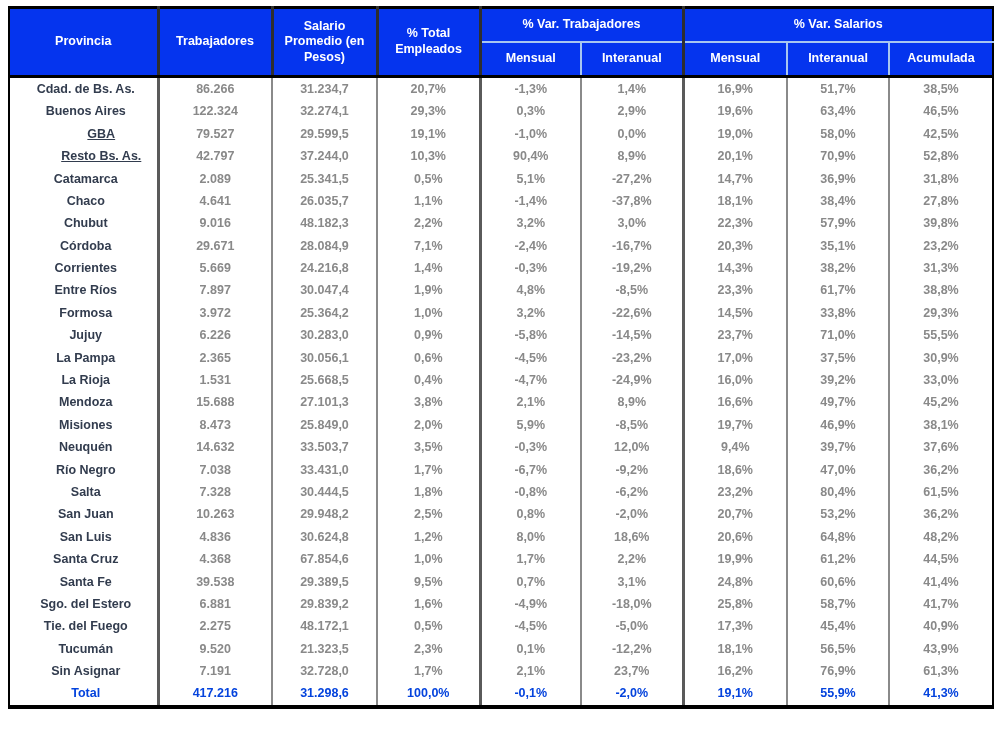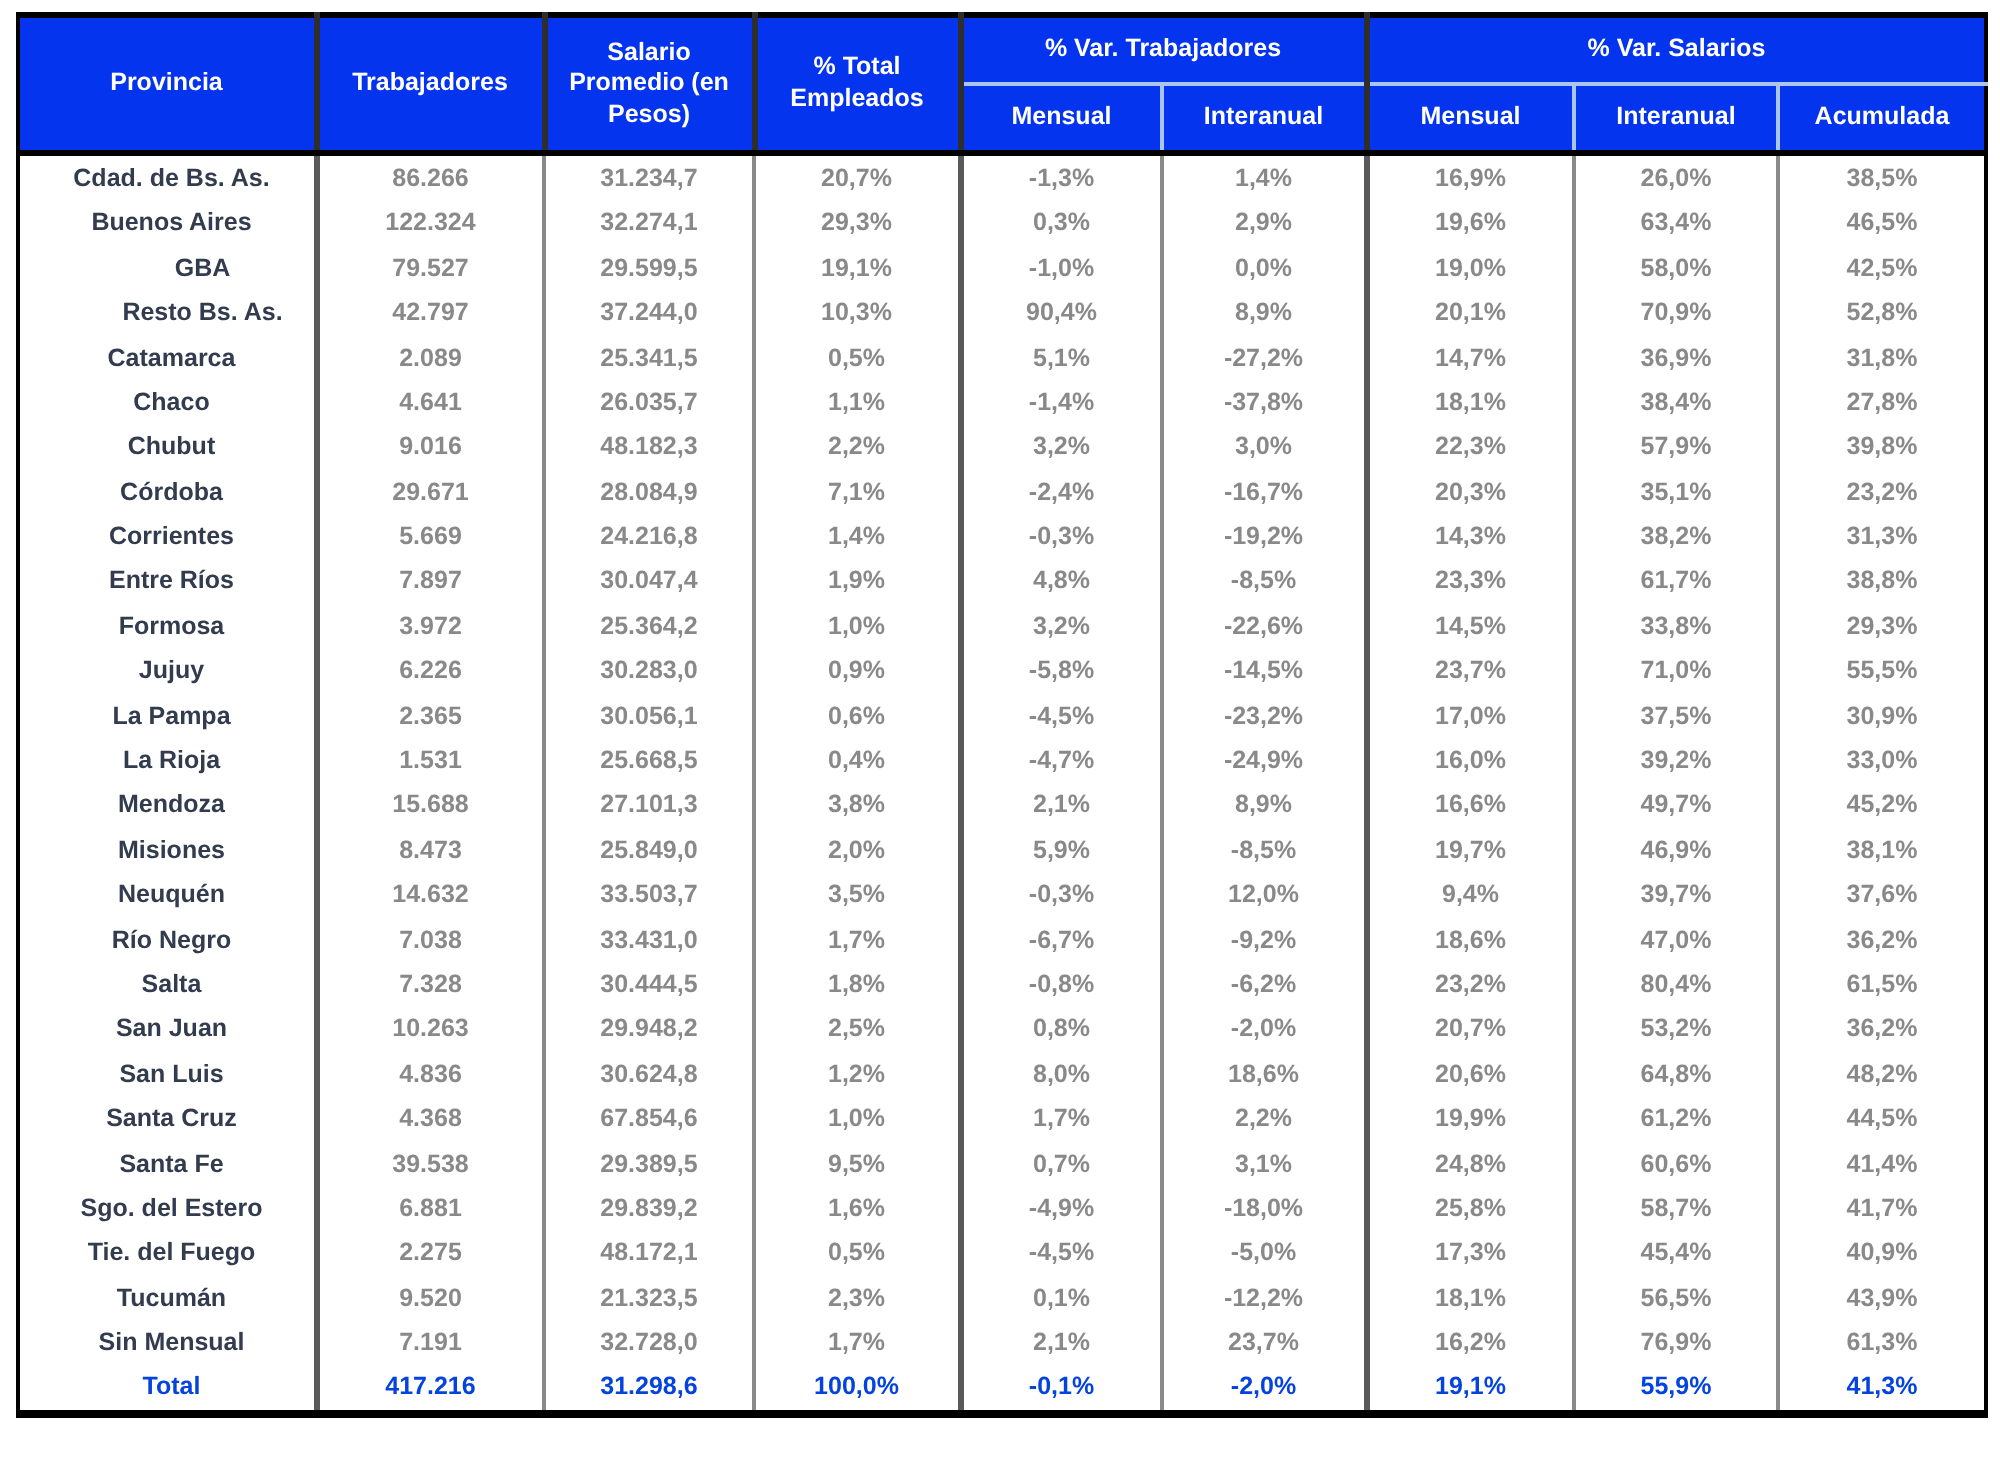--- a/index.html
+++ b/index.html
@@ -43,21 +43,21 @@
     height:22.4px;padding:0 5px;font-size:12.5px;line-height:1;
     white-space:nowrap;overflow:hidden;background:#ffffff;
   }
   td.val{text-align:center;font-weight:bold;color:var(--value-text);border-right:2px solid var(--body-line);}
   td.val.strong-right{border-right:3px solid var(--body-line-strong);}
   td.val.last{border-right:none;}
   td.province{
     text-align:center;font-weight:bold;color:var(--province-text);
     padding-left:10px;border-right:3px solid var(--body-line-strong);
   }
-  td.province.indent{padding-left:41px;}
+  td.province.indent{padding-left:41px;text-decoration:underline;}
   tfoot td{color:var(--total-text) !important;font-weight:bold;}
   tfoot td.province{color:var(--total-text);}
   .source-note{
     position:absolute;left:10px;top:712px;font-size:13.5px;color:var(--note-text);
   }
   .source-note b{font-weight:bold;}
 </style>
 </head>
 <body>
 
@@ -94,21 +94,21 @@
     </thead>
     <tbody>
         <tr>
           <td class="province">Cdad. de Bs. As.</td>
           <td class="val">86.266</td>
           <td class="val">31.234,7</td>
           <td class="val strong-right">20,7%</td>
           <td class="val">-1,3%</td>
           <td class="val strong-right">1,4%</td>
           <td class="val">16,9%</td>
-          <td class="val">26,0%</td>
+          <td class="val">51,7%</td>
           <td class="val last">38,5%</td>
         </tr>
         <tr>
           <td class="province">Buenos Aires</td>
           <td class="val">122.324</td>
           <td class="val">32.274,1</td>
           <td class="val strong-right">29,3%</td>
           <td class="val">0,3%</td>
           <td class="val strong-right">2,9%</td>
           <td class="val">19,6%</td>
@@ -373,21 +373,21 @@
           <td class="val">9.520</td>
           <td class="val">21.323,5</td>
           <td class="val strong-right">2,3%</td>
           <td class="val">0,1%</td>
           <td class="val strong-right">-12,2%</td>
           <td class="val">18,1%</td>
           <td class="val">56,5%</td>
           <td class="val last">43,9%</td>
         </tr>
         <tr>
-          <td class="province">Sin Mensual</td>
+          <td class="province">Sin Asignar</td>
           <td class="val">7.191</td>
           <td class="val">32.728,0</td>
           <td class="val strong-right">1,7%</td>
           <td class="val">2,1%</td>
           <td class="val strong-right">23,7%</td>
           <td class="val">16,2%</td>
           <td class="val">76,9%</td>
           <td class="val last">61,3%</td>
         </tr>
       </tbody>

